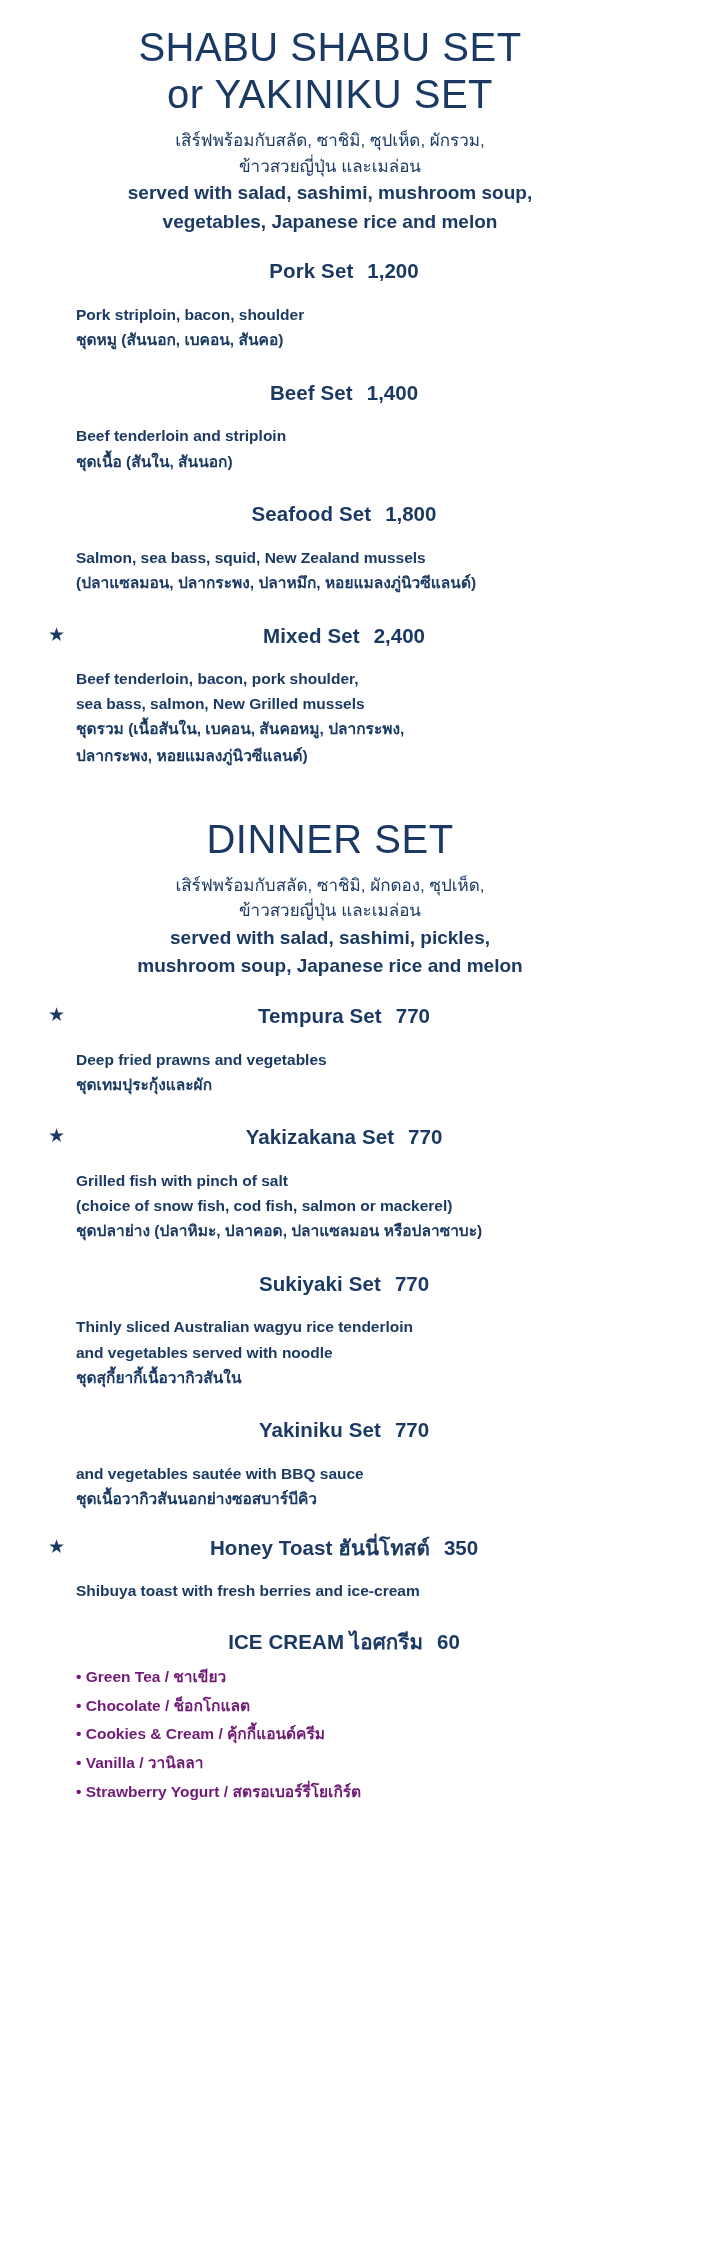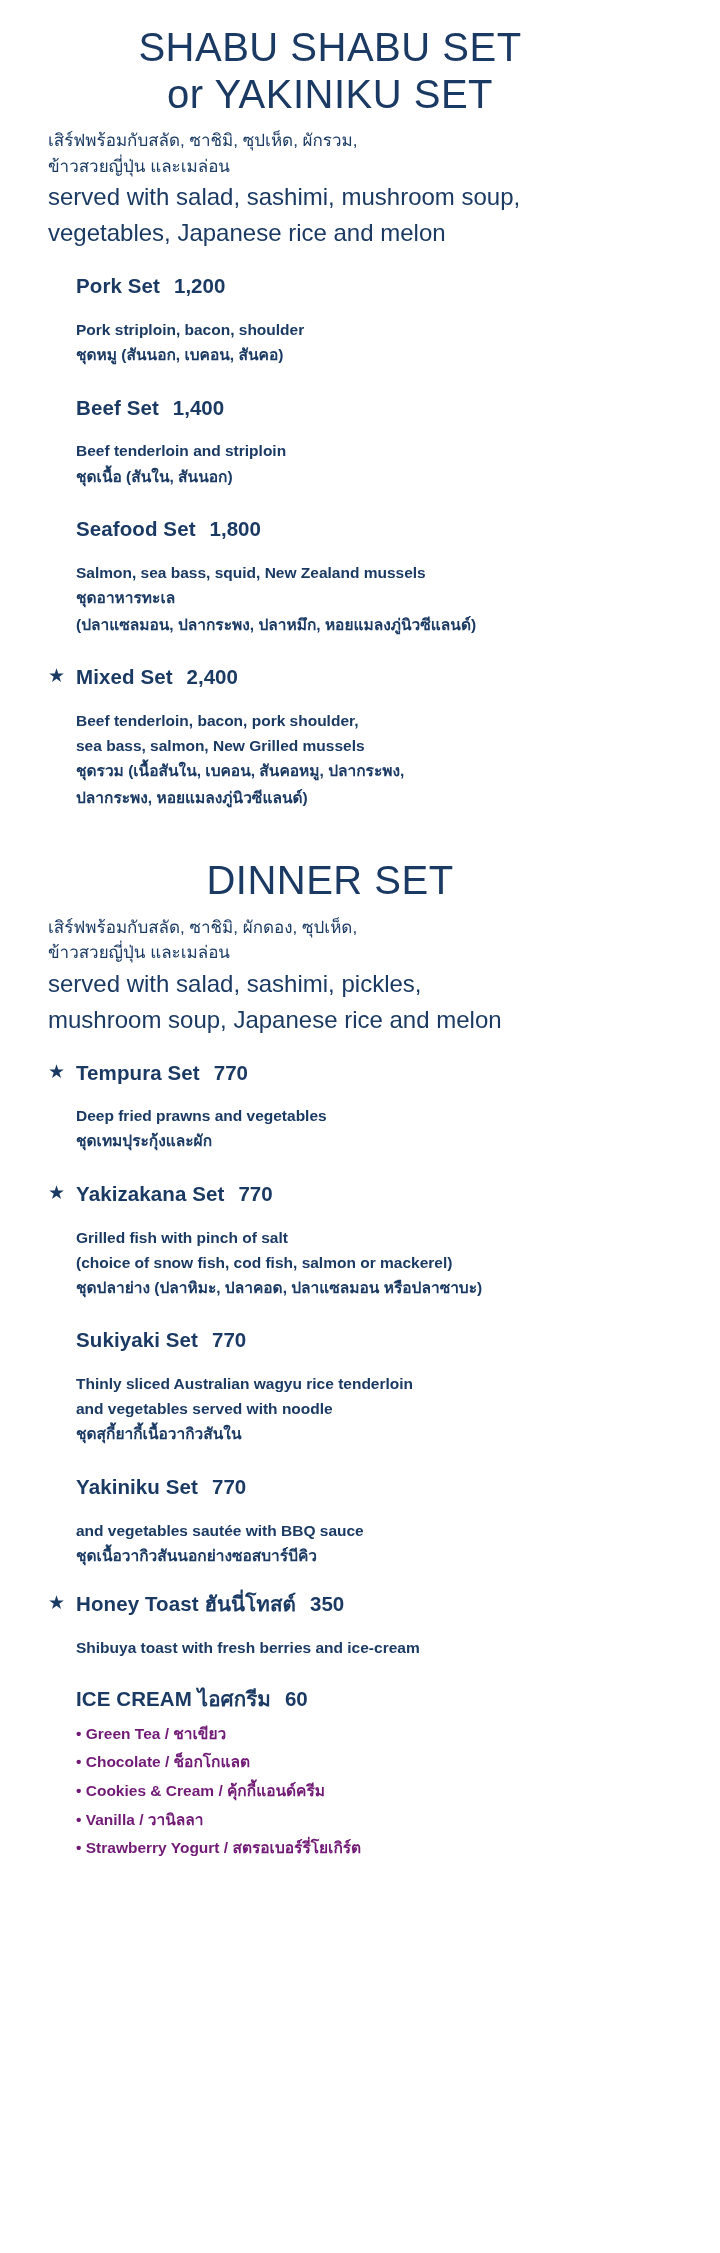--- a/index.html
+++ b/index.html
@@ -29,35 +29,35 @@
     font-weight: 400;
     letter-spacing: 0.5px;
     line-height: 1.18;
     color: #1b3a63;
     margin: 0;
   }
   .section-title .ln {
     display: block;
   }
   .section-sub {
-    text-align: left;
+    text-align: center;
     margin: 10px 0 0 0;
     color: #1b3a63;
   }
   .section-sub .thai {
     display: block;
     font-size: 17px;
     line-height: 1.5;
     font-weight: 400;
   }
   .section-sub .eng {
     display: block;
-    font-size: 24px;
+    font-size: 19px;
     line-height: 1.5;
-    font-weight: 400;
+    font-weight: 700;
   }
 
   
   .items {
     margin-top: 22px;
   }
   .item {
     margin-bottom: 26px;
     position: relative;
     padding-left: 28px;
@@ -69,21 +69,21 @@
     position: absolute;
     left: 0;
     top: 1px;
     font-size: 19px;
     line-height: 22px;
     color: #1b3a63;
   }
   .item-head {
     display: flex;
     align-items: baseline;
-    justify-content: flex-start;
+    justify-content: center;
   }
   .item-name {
     font-size: 20.5px;
     font-weight: bold;
     letter-spacing: 0.1px;
     line-height: 1.25;
     color: #1b3a63;
   }
   .item-price {
     font-size: 20.5px;
@@ -165,21 +165,20 @@
       </div>
 
       <div class="item">
 
         <div class="item-head">
           <span class="item-name">Seafood Set</span>
           <span class="item-price">1,800</span>
         </div>
         <div class="desc">
           <span class="line">Salmon, sea bass, squid, New Zealand mussels</span>
-          <span class="line th">ชุดอาหารทะเล</span>
           <span class="line th">(ปลาแซลมอน, ปลากระพง, ปลาหมึก, หอยแมลงภู่นิวซีแลนด์)</span>
         </div>
       </div>
 
       <div class="item last">
         <span class="star">★</span>
         <div class="item-head">
           <span class="item-name">Mixed Set</span>
           <span class="item-price">2,400</span>
         </div>

